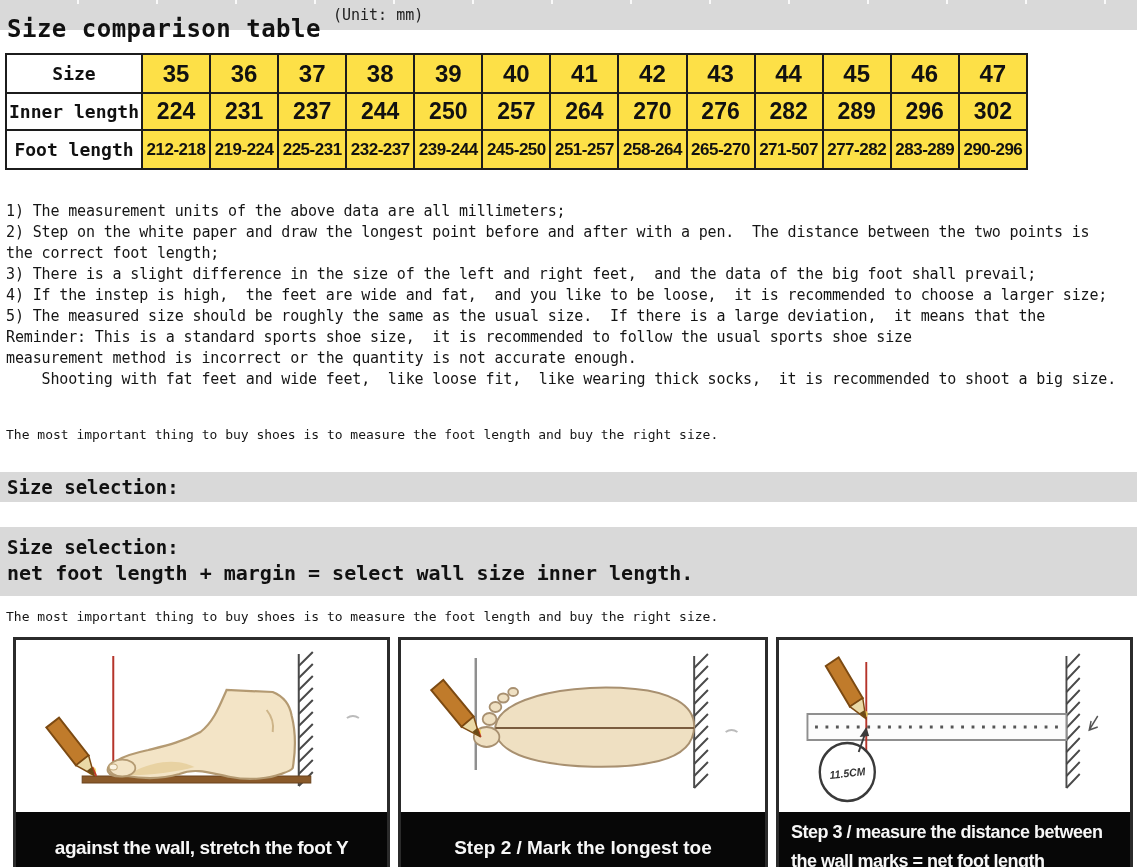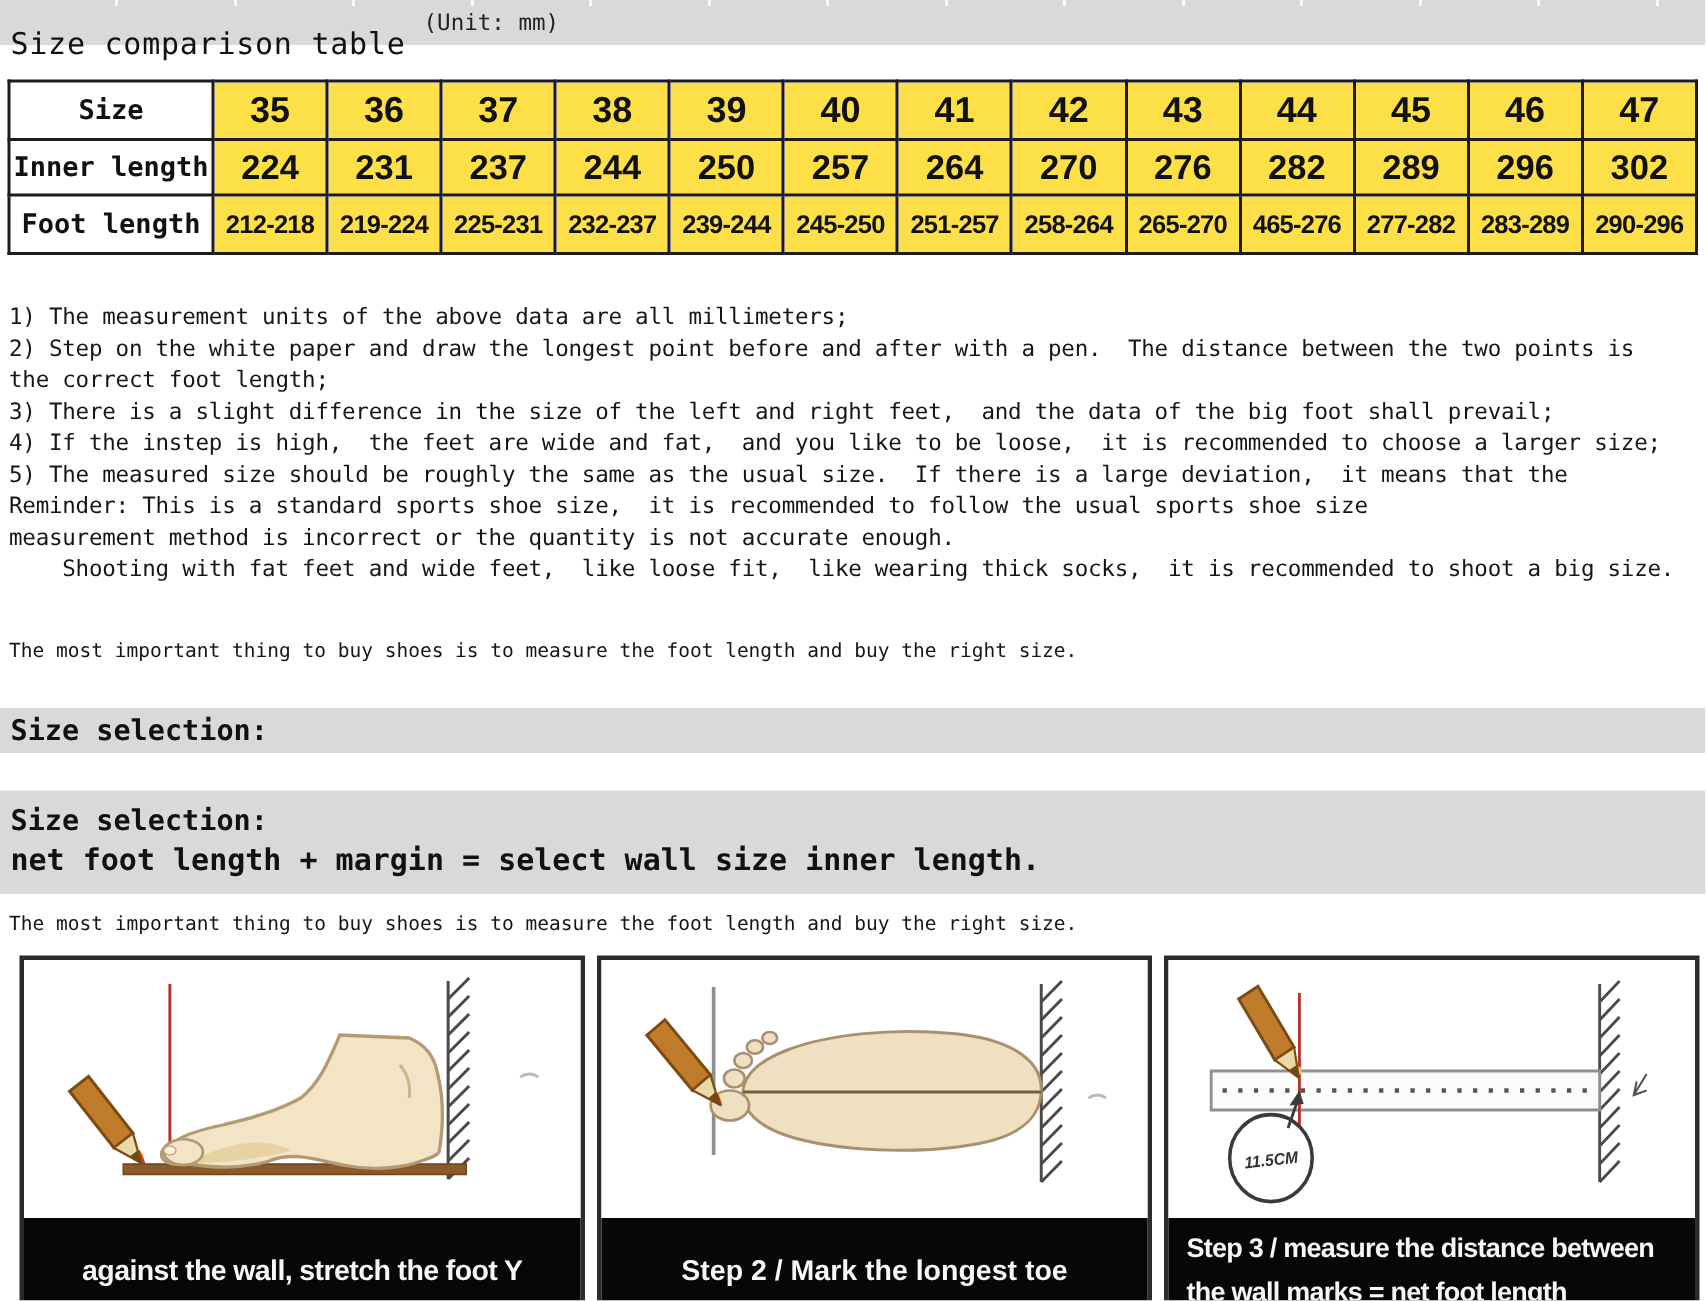--- a/index.html
+++ b/index.html
@@ -4,25 +4,25 @@
 <style>
   html,body{margin:0;padding:0;background:#fff;}
   .page{position:relative;width:1137px;height:867px;background:#ffffff;overflow:hidden;
         font-family:"DejaVu Sans Mono",monospace;color:#111;}
 
   
   .title-bar{position:relative;height:30px;background:#d9d9d9;display:flex;align-items:center;
              padding-left:7px;gap:12px;}
   .title-bar::before{content:"";position:absolute;top:0;left:0;right:0;height:4px;
       background:repeating-linear-gradient(90deg,transparent 0 77px,rgba(255,255,255,.85) 77px 79px);}
-  .title-main{font-size:20px;font-weight:normal;letter-spacing:.5px;margin-top:28px;}
+  .title-main{font-size:24px;font-weight:bold;letter-spacing:.5px;margin-top:28px;}
   .title-unit{font-size:15px;color:#222;}
 
   
-  table.size-table{border-collapse:collapse;table-layout:fixed;width:1127px;margin:23px 5px 0 5px;}
+  table.size-table{border-collapse:collapse;table-layout:fixed;width:1023px;margin:23px 5px 0 5px;}
   table.size-table th,table.size-table td{border:2px solid #1c1c1c;text-align:center;
       overflow:hidden;white-space:nowrap;}
   table.size-table th{width:132px;background:#fff;font-family:"DejaVu Sans Mono",monospace;
       font-size:18px;font-weight:bold;}
   table.size-table td{background:#fde047;font-family:"Liberation Sans",sans-serif;font-weight:bold;}
   tr.r1 td{font-size:24px;height:35px;}
   tr.r2 td{font-size:23px;height:33px;margin-top:16px;}
   tr.r3 td{font-size:17px;height:35px;letter-spacing:-0.5px;}
 
   
@@ -102,21 +102,21 @@
       <th>Foot length</th>
     <td>212-218</td>
           <td>219-224</td>
           <td>225-231</td>
           <td>232-237</td>
           <td>239-244</td>
           <td>245-250</td>
           <td>251-257</td>
           <td>258-264</td>
           <td>265-270</td>
-          <td>465-276</td>
+          <td>271-507</td>
           <td>277-282</td>
           <td>283-289</td>
           <td>290-296</td>
         </tr>
   </tbody>
     </table>
 
   <div class="notes">
       <div class="note-line">1) The measurement units of the above data are all millimeters;</div>
       <div class="note-line">2) Step on the white paper and draw the longest point before and after with a pen.  The distance between the two points is</div>

